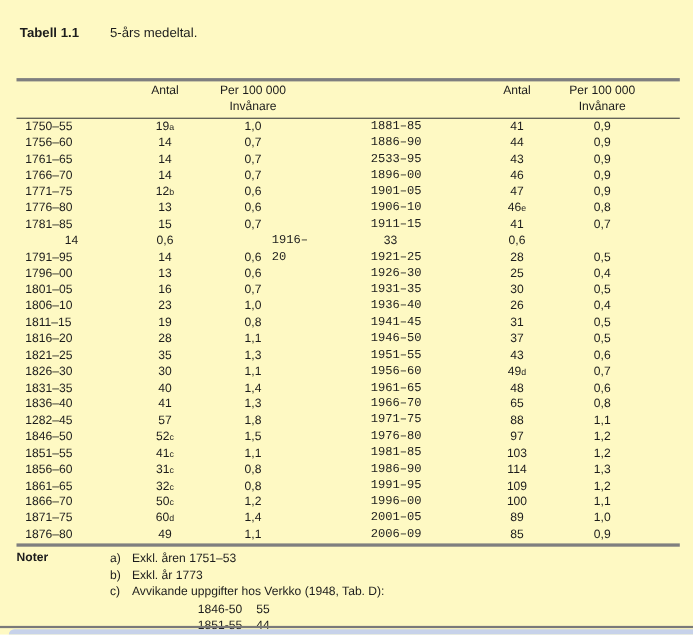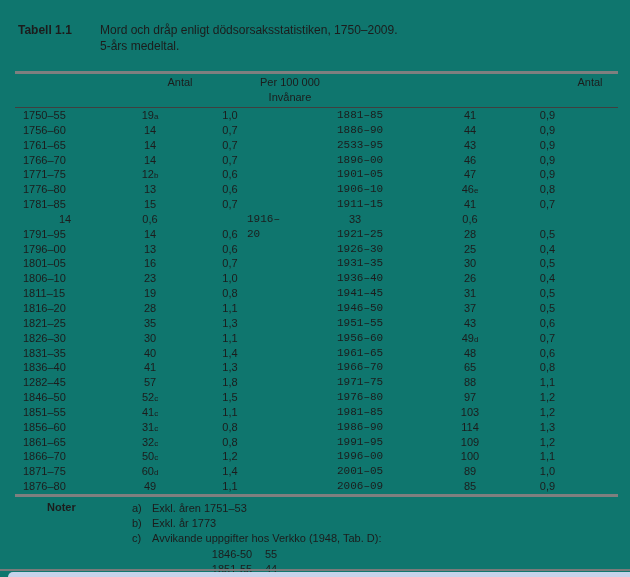--- a/index.html
+++ b/index.html
@@ -1,52 +1,51 @@
 <!DOCTYPE html>
 <html><head>
 <meta charset="utf-8">
 <style>
   html,body{margin:0;padding:0;background:#fff;}
   .page{
-    position:relative;width:630px;height:577px;background:#0f766e;overflow:hidden;
+    position:relative;width:630px;height:577px;background:#fef9c3;overflow:hidden;
     font-family:"Liberation Sans","DejaVu Sans",sans-serif;color:#1c1c1c;
   }
   
   .caption{position:absolute;left:18px;top:22px;display:flex;align-items:flex-start;font-size:12px;line-height:16px;}
   .caption .lbl{display:inline-block;width:82px;font-weight:bold;}
   
   .stat-table{position:absolute;left:15px;top:71px;width:603px;border-bottom:3px solid #7f7f7f;font-size:11px;}
   .grid{display:grid;grid-template-columns:100px 70px 90px 160px 70px 85px;}
   .thead{border-top:3px solid #7f7f7f;border-bottom:1px solid #3f3f3f;padding:1px 0 2px 0;}
-  .thead .hrow{line-height:15px;gap:30px;}
+  .thead .hrow{line-height:15px;}
   .c{text-align:center;}
   .p1{padding-left:8px;}
   .p2{padding-left:62px;font-family:Liberation Mono, monospace;}
   .trow{height:14.85px;line-height:14.85px;}
   .nsub{font-size:8px;}
   
   .notes{position:absolute;left:15px;top:501px;font-size:11px;display:flex;align-items:flex-start;}
-  .noter{display:inline-block;width:85px;font-weight:bold;margin-left:32px;}
+  .noter{display:inline-block;width:85px;font-weight:bold;}
   .note-line{line-height:15.2px;}
   .note-line .marker{display:inline-block;width:20px;}
   .sub-line{line-height:15.2px;padding-left:67px;}
   .sub-line .term{display:inline-block;width:66px;text-align:center;}
   
   .bottom-line{position:absolute;left:0;right:0;top:569px;height:2px;background:#7a7a7a;}
   .bottom-strip{position:absolute;left:8px;right:0;top:572px;bottom:0;background:#c7d2ea;border-top-left-radius:5px;}
 </style>
 </head>
 <body>
 
 <div class="page">
 
   <div class="caption">
     <span class="lbl">Tabell 1.1</span>
     <div class="title">
-      <div>Mord och dråp enligt dödsorsaksstatistiken, 1750–2009.</div>
       <div>5-års medeltal.</div>
     </div>
   </div>
 
   <div class="stat-table">
     <div class="thead">
       <div class="grid hrow">
         <span></span>
         <span class="c">Antal</span>
         <span class="c">Per 100 000</span>

